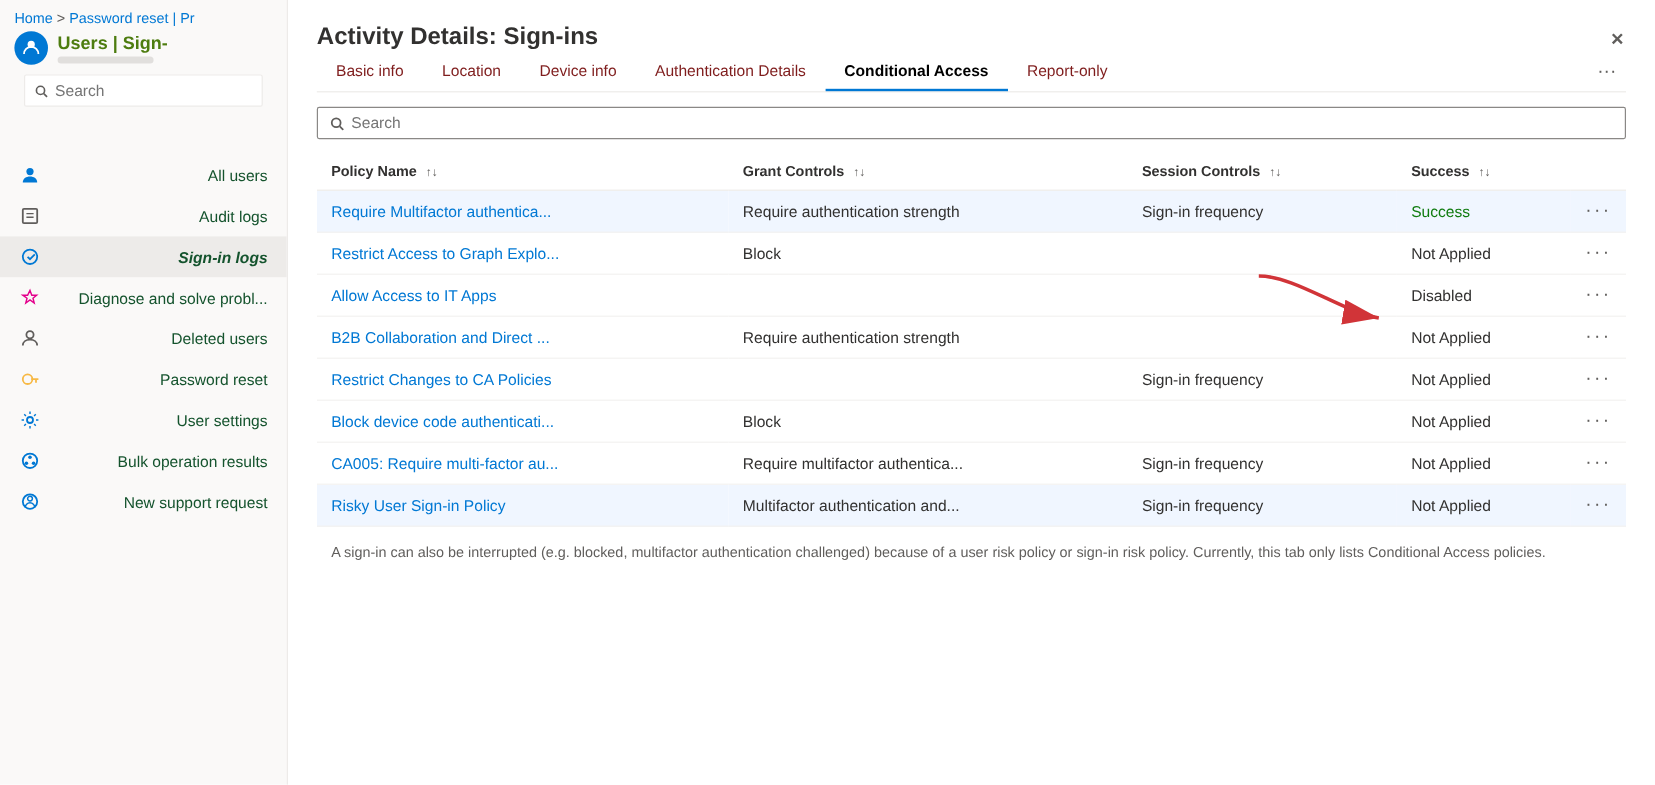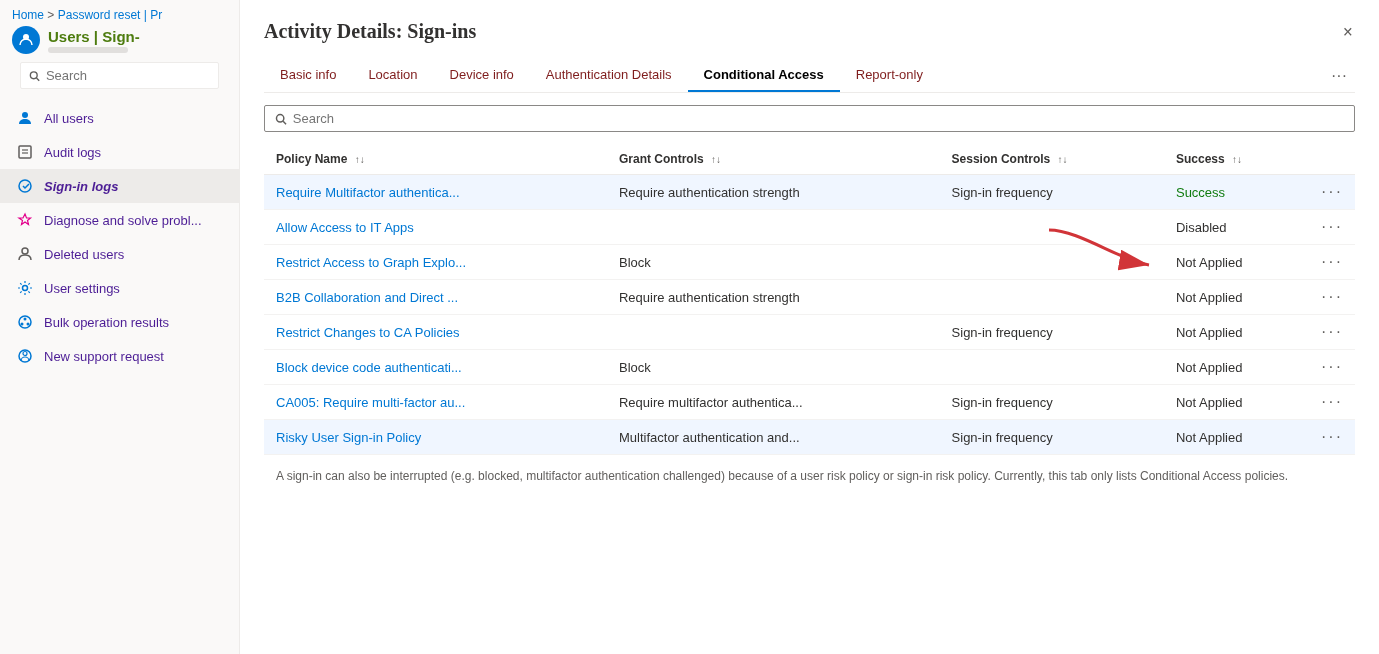--- a/index.html
+++ b/index.html
@@ -1,38 +1,38 @@
 <!DOCTYPE html>
 <html><head>
   <meta charset="utf-8">
   <style>
     * { box-sizing: border-box; margin: 0; padding: 0; }
     body { font-family: 'Segoe UI', Arial, sans-serif; font-size: 13px; background: #fff; color: #323130; display: flex; height: 654px; overflow: hidden; }
 
     
-    .sidebar { width: 240px; min-width: 240px; background: #faf9f8; border-right: 1px solid #edebe9; display: flex; flex-direction: column; height: 100%; overflow-y: auto; }
+    .sidebar { width: 240px; min-width: 240px; background: #faf9f8; border-right: 1px solid #edebe9; display: flex; flex-direction: column; height: 100%; overflow-y: auto; gap: 28px; }
     .sidebar-header { padding: 8px 12px 4px 12px; }
     .breadcrumb { font-size: 12px; color: #0078d4; margin-bottom: 4px; }
     .breadcrumb span { color: #605e5c; }
     .app-title-row { display: flex; align-items: center; gap: 8px; margin-bottom: 8px; }
     .app-icon { width: 28px; height: 28px; background: #0078d4; border-radius: 50%; display: flex; align-items: center; justify-content: center; }
     .app-icon svg { fill: white; }
     .app-subtitle { font-size: 11px; color: #605e5c; background: #e1dfdd; height: 6px; border-radius: 3px; width: 80px; margin-top: 2px; }
     .search-box { display: flex; align-items: center; border: 1px solid #edebe9; border-radius: 2px; padding: 5px 8px; margin: 0 8px 8px 8px; background: #fff; gap: 6px; }
     .search-box input { border: none; outline: none; font-size: 13px; width: 100%; color: #323130; background: transparent; }
-    .nav-item { display: flex; align-items: center; gap: 10px; padding: 8px 16px; cursor: pointer; color: #4c1d95; font-size: 13px; border-radius: 0; }
+    .nav-item { display: flex; align-items: center; gap: 10px; padding: 8px 16px; cursor: pointer; color: #14532d; font-size: 13px; border-radius: 0; justify-content: space-between; }
     .nav-item.active { background: #edebe9; font-weight: 600; font-style: italic; }
     .nav-icon { width: 18px; height: 18px; display: flex; align-items: center; justify-content: center; flex-shrink: 0; }
 
     
     .main { flex: 1; display: flex; flex-direction: column; overflow: hidden; background: #fff; }
 
     
     .dialog { flex: 1; display: flex; flex-direction: column; padding: 20px 24px 0 24px; overflow: hidden; }
-    .dialog-title { font-size: 20px; font-weight: 600; color: #323130; margin-bottom: 16px; display: flex; justify-content: space-between; align-items: center; font-family: Liberation Serif, serif; }
+    .dialog-title { font-size: 20px; font-weight: 600; color: #323130; display: flex; justify-content: space-between; align-items: center; }
     .close-btn { cursor: pointer; color: #605e5c; font-size: 18px; line-height: 1; padding: 2px; }
 
     
     .tabs { display: flex; align-items: center; border-bottom: 1px solid #edebe9; margin-bottom: 12px; gap: 0; }
     .tab { padding: 8px 16px; cursor: pointer; font-size: 13px; color: #7f1d1d; border-bottom: 2px solid transparent; white-space: nowrap; }
     .tab.active { color: #000000; border-bottom: 2px solid #0078d4; font-weight: 600; }
     .tab-more { margin-left: auto; color: #605e5c; font-size: 16px; cursor: pointer; padding: 4px 8px; }
 
     
     .table-search { display: flex; align-items: center; border: 1px solid #8a8886; border-radius: 2px; padding: 5px 10px; margin-bottom: 12px; background: #fff; gap: 6px; }
@@ -131,20 +131,30 @@
     <div class="nav-item">
       <div class="nav-icon">
         <svg width="16" height="16" viewBox="0 0 16 16" fill="none">
             <circle cx="8" cy="5" r="3" stroke="#605e5c" stroke-width="1.5"></circle>
             <path d="M2 14c0-3.3 2.7-5 6-5s6 1.7 6 5" stroke="#605e5c" stroke-width="1.5" fill="none"></path>
           </svg>
       </div>
       <span>Deleted users</span>
     </div>
 
+    <div class="nav-item">
+      <div class="nav-icon">
+        <svg width="16" height="16" viewBox="0 0 16 16" fill="none">
+            <circle cx="6" cy="8" r="4" stroke="#f7b945" stroke-width="1.5"></circle>
+            <line x1="9" y1="8" x2="15" y2="8" stroke="#f7b945" stroke-width="1.5"></line>
+            <line x1="13" y1="8" x2="13" y2="11" stroke="#f7b945" stroke-width="1.5"></line>
+          </svg>
+      </div>
+      <span>Password reset</span>
+    </div>
 
     <div class="nav-item">
       <div class="nav-icon">
         <svg width="16" height="16" viewBox="0 0 16 16" fill="none">
             <circle cx="8" cy="8" r="2.5" stroke="#0078d4" stroke-width="1.5"></circle>
             <path d="M8 1v2M8 13v2M1 8h2M13 8h2M3.2 3.2l1.4 1.4M11.4 11.4l1.4 1.4M3.2 12.8l1.4-1.4M11.4 4.6l1.4-1.4" stroke="#0078d4" stroke-width="1.2"></path>
           </svg>
       </div>
       <span>User settings</span>
     </div>
@@ -226,31 +236,31 @@
           </thead>
           <tbody id="table-body">
           <tr class="highlighted">
                 <td class="link-cell">Require Multifactor authentica...</td>
                 <td>Require authentication strength</td>
                 <td>Sign-in frequency</td>
                 <td class="result-success">Success</td>
                 <td class="more-btn">···</td>
               </tr>
               <tr>
-                <td class="link-cell">Allow Access to IT Apps</td>
-                <td></td>
-                <td></td>
-                <td>Disabled</td>
-                <td class="more-btn">···</td>
-              </tr>
-              <tr>
                 <td class="link-cell">Restrict Access to Graph Explo...</td>
                 <td>Block</td>
                 <td></td>
                 <td>Not Applied</td>
+                <td class="more-btn">···</td>
+              </tr>
+              <tr>
+                <td class="link-cell">Allow Access to IT Apps</td>
+                <td></td>
+                <td></td>
+                <td>Disabled</td>
                 <td class="more-btn">···</td>
               </tr>
               <tr>
                 <td class="link-cell">B2B Collaboration and Direct ...</td>
                 <td>Require authentication strength</td>
                 <td></td>
                 <td>Not Applied</td>
                 <td class="more-btn">···</td>
               </tr>
               <tr>

